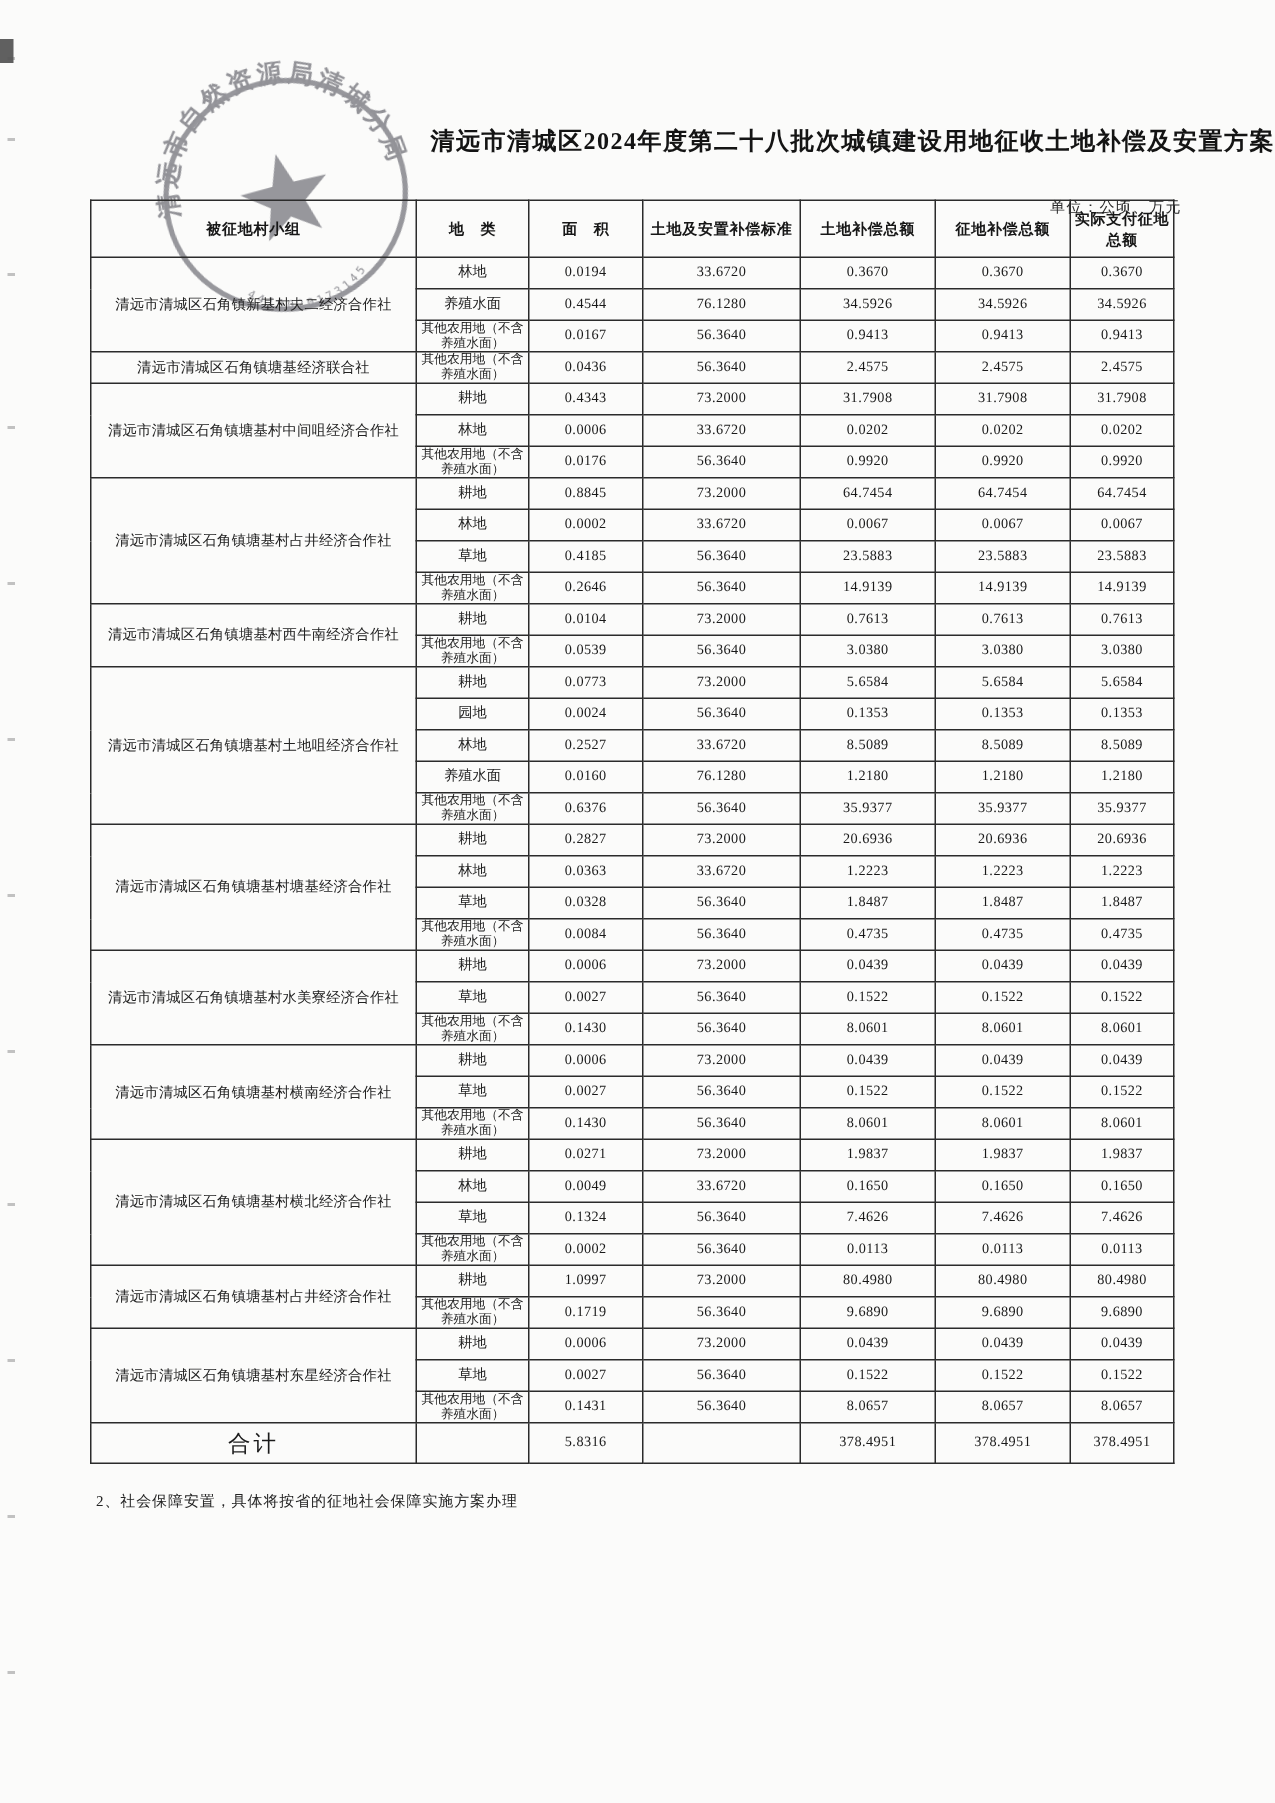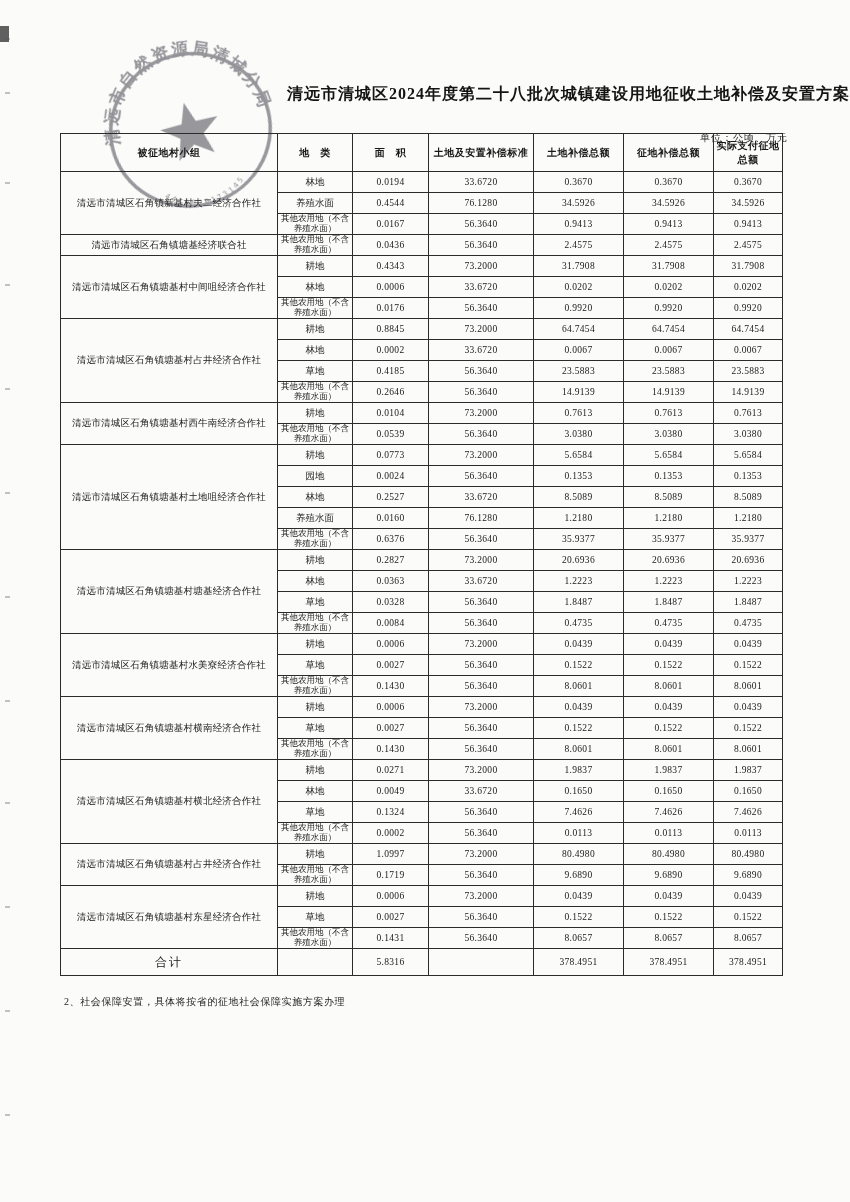--- a/index.html
+++ b/index.html
@@ -54,21 +54,21 @@
   table.comp thead tr{height:38px;}
   table.comp tbody tr{height:21px;}
   table.comp tr.total-row{height:27px;}
   table.comp th{
     font-size:10px;font-weight:bold;letter-spacing:.5px;color:#171717;
   }
   td.group-name{font-size:9.5px;letter-spacing:.2px;color:#222;}
   td.landtype{font-size:9.5px;line-height:1.15;color:#222;}
   td.landtype.small{font-size:8.5px;}
   td.num{font-size:9.5px;font-family:"Liberation Serif","DejaVu Serif",serif;color:#191919;letter-spacing:.3px;}
-  td.total-label{font-size:12px;letter-spacing:2px;color:#1a1a1a;}
+  td.total-label{font-size:15px;letter-spacing:2px;color:#1a1a1a;}
 
   
   .footer{
     position:absolute;left:64px;top:994px;
     font-size:10px;line-height:1.55;color:#242424;letter-spacing:.6px;
   }
 
   
   .artifact{position:absolute;background:#3a3a3a;pointer-events:none;}
   .corner-mark{left:0;top:26px;width:9px;height:16px;opacity:.8;}

